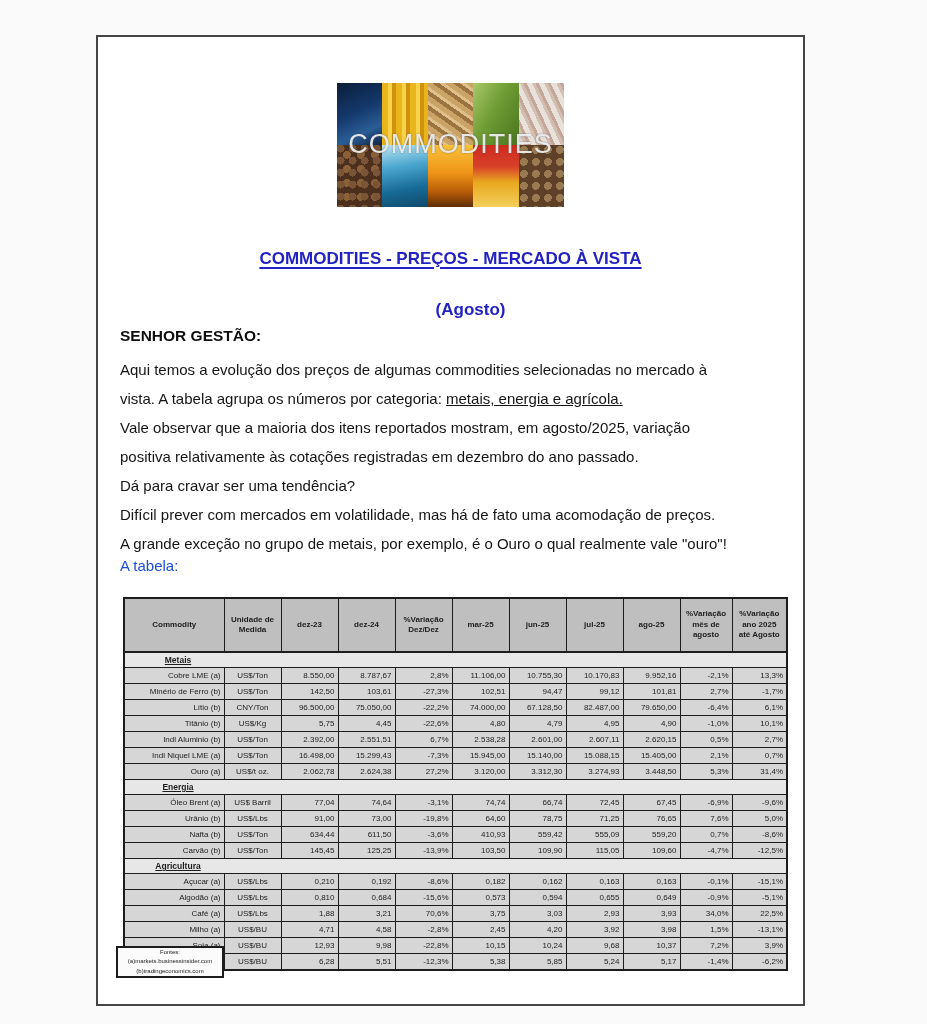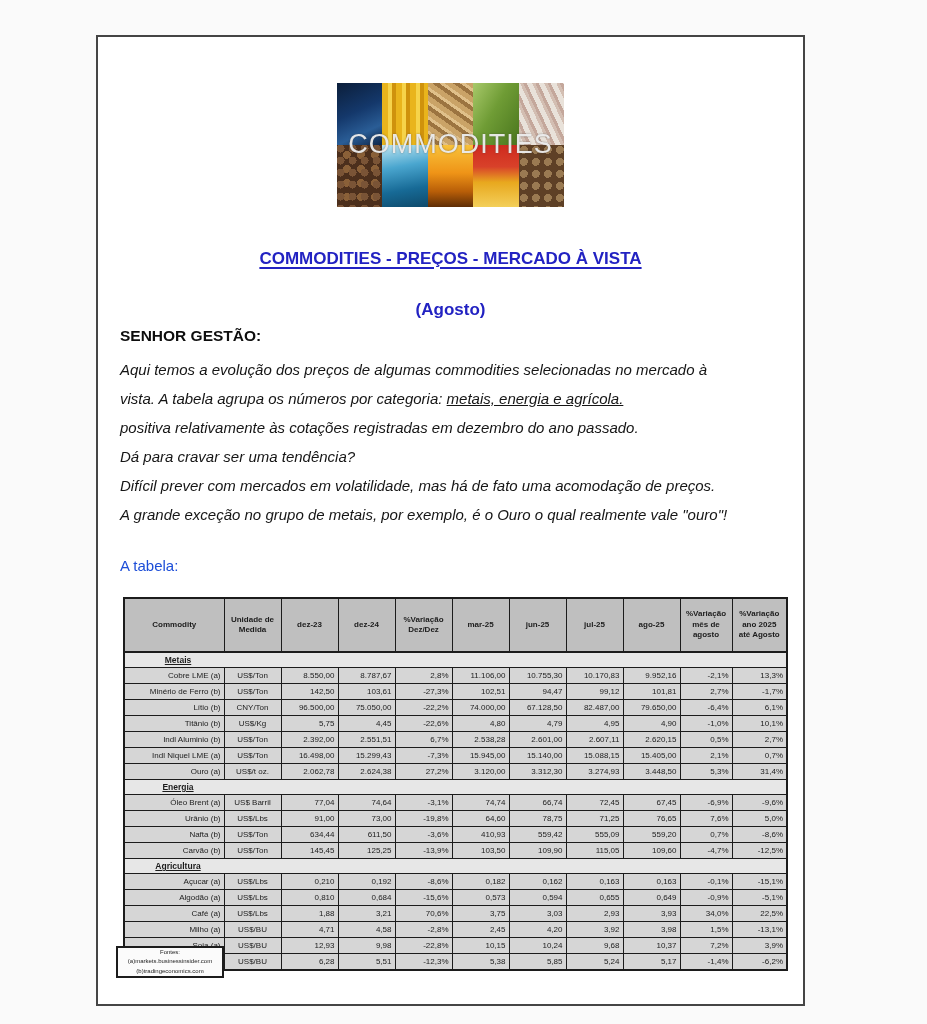--- a/index.html
+++ b/index.html
@@ -36,25 +36,25 @@
     text-shadow:0 0 2px rgba(60,60,60,0.55);white-space:nowrap;
   }
   
   .doc-title{
     position:absolute;top:212px;left:0;width:100%;text-align:center;
     font-size:17px;font-weight:bold;color:var(--title-blue,#2222c2);
     text-decoration:underline;text-decoration-thickness:2px;text-underline-offset:3px;
   }
   .doc-subtitle{
     position:absolute;top:263px;left:0;width:100%;text-align:center;
-    font-size:17px;font-weight:bold;color:var(--title-blue,#2222c2);
+    font-size:17px;font-weight:bold;color:var(--title-blue,#2222c2);padding-left:20px;
   }
   .salutation{position:absolute;top:290px;left:22px;font-size:15.5px;font-weight:bold;color:#0d0d0d;}
   .body-lines{position:absolute;top:318px;left:22px;right:18px;font-size:15px;color:#151515;}
-  .body-line{height:29px;line-height:29px;white-space:nowrap;font-style:italic;}
+  .body-line{height:29px;line-height:29px;white-space:nowrap;}
   .body-line .ul{text-decoration:underline;}
   .table-intro{position:absolute;top:520px;left:22px;font-size:15px;color:#1d4ed8;}
   
   .table-wrap{position:absolute;top:560px;left:25px;}
   table.commodities{
     border-collapse:collapse;table-layout:fixed;
     border:2px solid #1c1c1c;
     font-size:8px;color:#1c1c1c;
   }
   table.commodities th,table.commodities td{
@@ -106,20 +106,21 @@
   </div>
 
   <div class="doc-title">COMMODITIES - PREÇOS - MERCADO À VISTA</div>
   <div class="doc-subtitle">(Agosto)</div>
   <div class="salutation">SENHOR GESTÃO:</div>
 
   <div class="body-lines">
 
   <div class="body-line"><span>Aqui temos a evolução dos preços de algumas commodities selecionadas no mercado à</span></div>
       <div class="body-line"><span>vista. A tabela agrupa os números por categoria: </span><span class="ul">metais, energia e agrícola.</span></div>
+      <div class="body-line"><span>Vale observar que a maioria dos itens reportados mostram, em agosto/2025, variação</span></div>
       <div class="body-line"><span>positiva relativamente às cotações registradas em dezembro do ano passado.</span></div>
       <div class="body-line"><span>Dá para cravar ser uma tendência?</span></div>
       <div class="body-line"><span>Difícil prever com mercados em volatilidade, mas há de fato uma acomodação de preços.</span></div>
       <div class="body-line"><span>A grande exceção no grupo de metais, por exemplo, é o Ouro o qual realmente vale "ouro"!</span></div>
     </div>
 
   <div class="table-intro">A tabela:</div>
 
   <div class="table-wrap">
     <table class="commodities">

